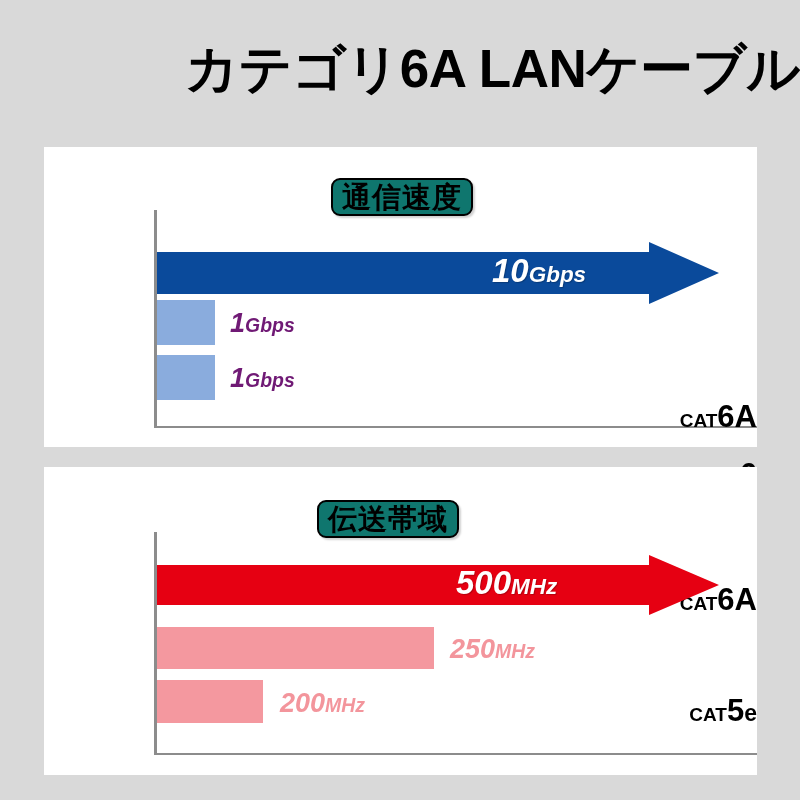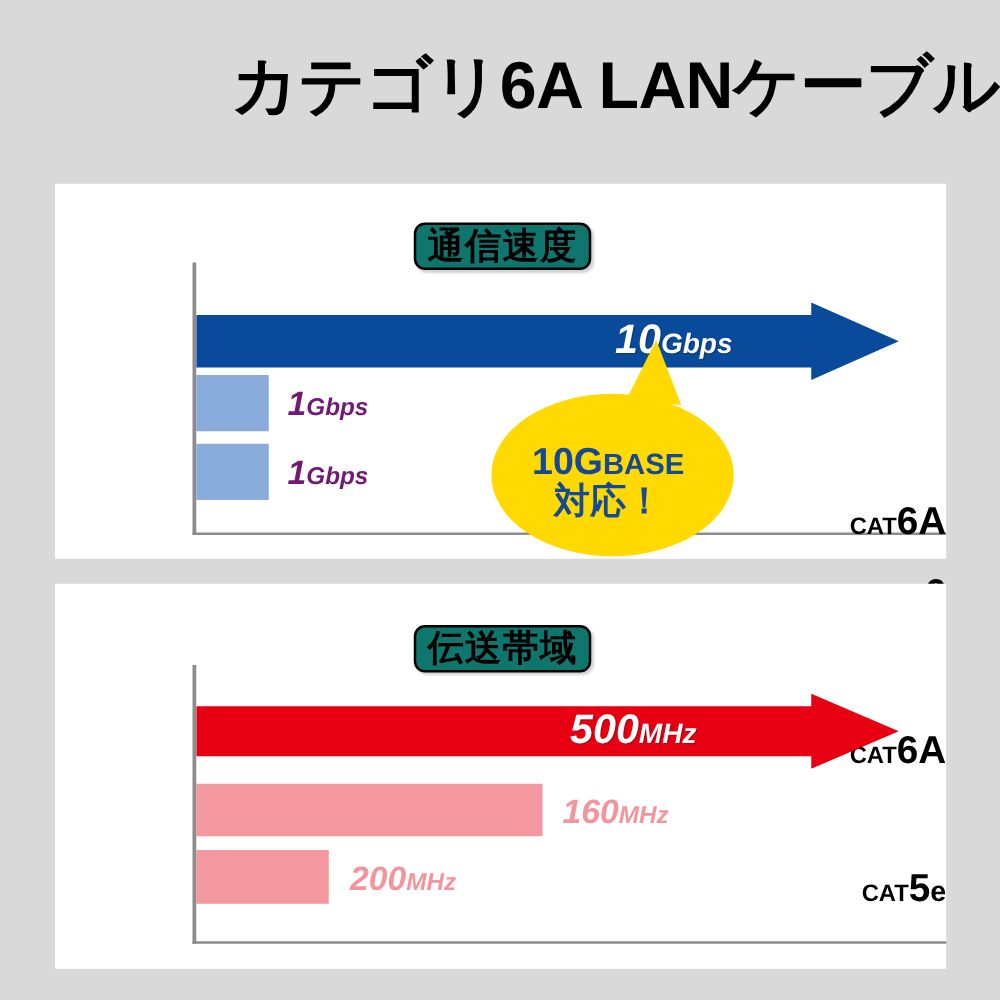--- a/index.html
+++ b/index.html
@@ -159,30 +159,20 @@
 
       <div class="bar" style="left:113px;top:208px;width:58px;height:45px;background:#8aacdd;"></div>
       <div class="bar-value val-blue" style="left:186px;top:218px;">
         <span>1</span><span class="unit">Gbps</span>
       </div>
 
       <div class="tag-box" style="left:287px;top:31px;width:142px;height:38px;">
         <span>通信速度</span>
       </div>
 
-      <div class="callout" style="left:349px;top:125px;width:205px;height:175px;">
-        <svg width="205" height="175" viewBox="0 0 205 175">
-          <polygon points="132,0 152,52 108,48" fill="#ffd900"></polygon>
-          <ellipse cx="97" cy="108" rx="97" ry="65" fill="#ffd900"></ellipse>
-        </svg>
-        <div class="callout-text" style="left:-9px;top:82px;width:205px;">
-          <span class="l1"><span>10G</span><span class="small">BASE</span></span>
-          <span class="l2">対応！</span>
-        </div>
-      </div>
 
     </div>
   </div>
 
   <div class="panel" id="panel-band">
     <div class="chart">
 
       <div class="axis-v" style="left:110px;top:65px;height:223px;"></div>
       <div class="axis-h" style="left:110px;top:286px;width:603px;"></div>
 
@@ -197,28 +187,28 @@
         <svg width="562" height="60" viewBox="0 0 562 60">
           <polygon points="0,10 492,10 492,0 562,30 492,60 492,50 0,50" fill="#e60012"></polygon>
         </svg>
       </div>
       <div class="arrow-label" style="left:412px;top:99px;font-size:33px;">
         <span>500</span><span class="unit">MHz</span>
       </div>
 
       <div class="bar" style="left:113px;top:160px;width:277px;height:42px;background:#f4989f;"></div>
       <div class="bar-value val-pink" style="left:406px;top:169px;">
-        <span>160</span><span class="unit">MHz</span>
+        <span>250</span><span class="unit">MHz</span>
       </div>
 
       <div class="bar" style="left:113px;top:213px;width:106px;height:43px;background:#f4989f;"></div>
       <div class="bar-value val-pink" style="left:236px;top:223px;">
         <span>200</span><span class="unit">MHz</span>
       </div>
 
-      <div class="tag-box" style="left:287px;top:33px;width:142px;height:38px;">
+      <div class="tag-box" style="left:273px;top:33px;width:142px;height:38px;">
         <span>伝送帯域</span>
       </div>
 
     </div>
   </div>
 
 </div>
 
 </body></html>

